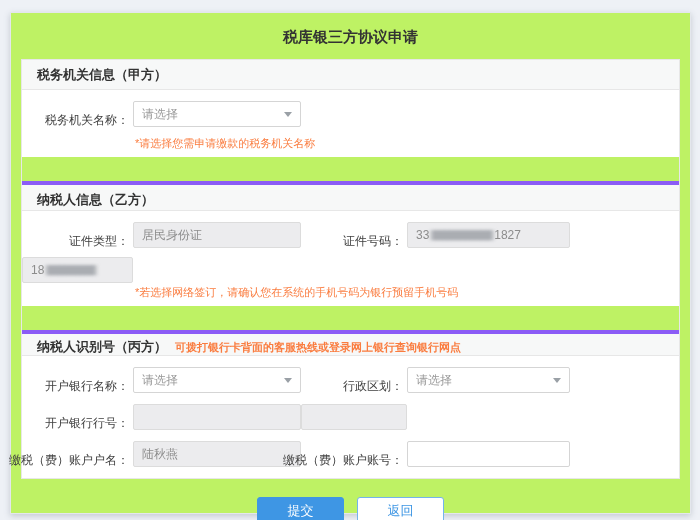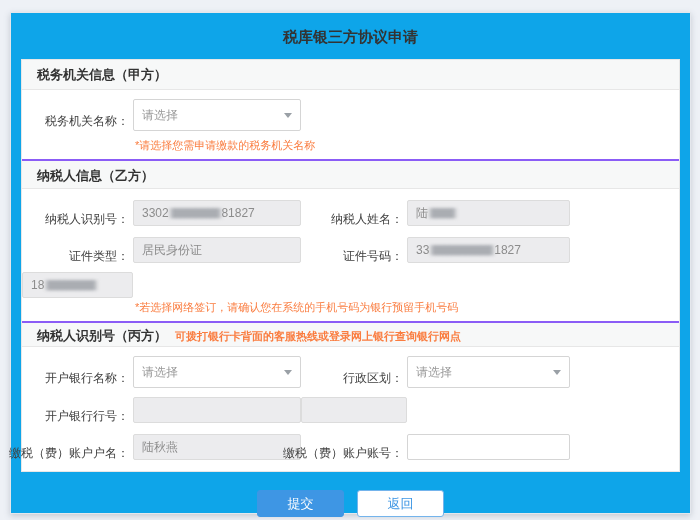--- a/index.html
+++ b/index.html
@@ -6,21 +6,21 @@
   html,body { width: 700px; height: 520px; }
   body {
     font-family: "Liberation Sans", "DejaVu Sans", sans-serif;
     background: #eef1f6;
     overflow: hidden;
   }
   .panel {
     width: 681px;
     height: 502px;
     margin: 12px 9px 0 10px;
-    background: #0ea5e9;
+    background: #bef264;
     border: 1px solid #e4e7ec;
     box-shadow: 0 2px 6px rgba(90,100,120,.28);
   }
   .page-title {
     text-align: center;
     font-size: 15px;
     font-weight: bold;
     color: #333;
     padding-top: 15px;
     height: 31px;
@@ -33,21 +33,21 @@
     background: #f7f8f8;
     border-bottom: 1px solid #e7e7e7;
     height: 30px;
     line-height: 29px;
     padding-left: 15px;
     font-size: 13px;
     font-weight: bold;
     color: #333;
     white-space: nowrap;
   }
-  .sec-header + .sec-header, .sec-body + .sec-header { border-top: 2px solid #8b5cf6; }
+  .sec-header + .sec-header, .sec-body + .sec-header { border-top: 4px solid #8b5cf6; margin-top: 24px; }
   .sec-note {
     font-size: 11px;
     font-weight: bold;
     color: #fa7c3f;
     margin-left: 8px;
   }
   .sec-body { padding: 9px 0 7px 0; background: #fff; }
   .row {
     display: grid;
     grid-template-columns: 111px 168px 106px 163px;
@@ -72,21 +72,21 @@
     color: #8c8c8c;
     line-height: 24px;
     padding: 0 8px;
     white-space: nowrap;
     overflow: hidden;
     display: flex;
     align-items: center;
   }
   .field.editable { background: #fff; border-color: #d5d5d5; }
   .select {
-    height: 32px;
+    height: 26px;
     border: 1px solid #d5d5d5;
     border-radius: 2px;
     background: #fff;
     font-size: 12px;
     color: #999;
     line-height: 24px;
     padding: 0 8px;
     display: flex;
     align-items: center;
     justify-content: space-between;
@@ -158,37 +158,20 @@
       </div>
       <div class="hint">*请选择您需申请缴款的税务机关名称</div>
     </div>
 
     <div class="sec-header">
       <span>纳税人信息（乙方）</span>
     </div>
     <div class="sec-body">
       <div class="row">
         <div class="lbl">
-            <span>纳税人识别号：</span>
-          </div>
-        <div class="field">
-          <span>3302</span>
-            <span class="masked">████████</span>
-            <span>81827</span>
-        </div>
-        <div class="lbl">
-            <span>纳税人姓名：</span>
-          </div>
-        <div class="field">
-          <span>陆</span>
-            <span class="masked">████</span>
-        </div>
-      </div>
-      <div class="row">
-        <div class="lbl">
             <span>证件类型：</span>
           </div>
         <div class="field">
           <span>居民身份证</span>
         </div>
         <div class="lbl">
             <span>证件号码：</span>
           </div>
         <div class="field">
           <span>33</span>

